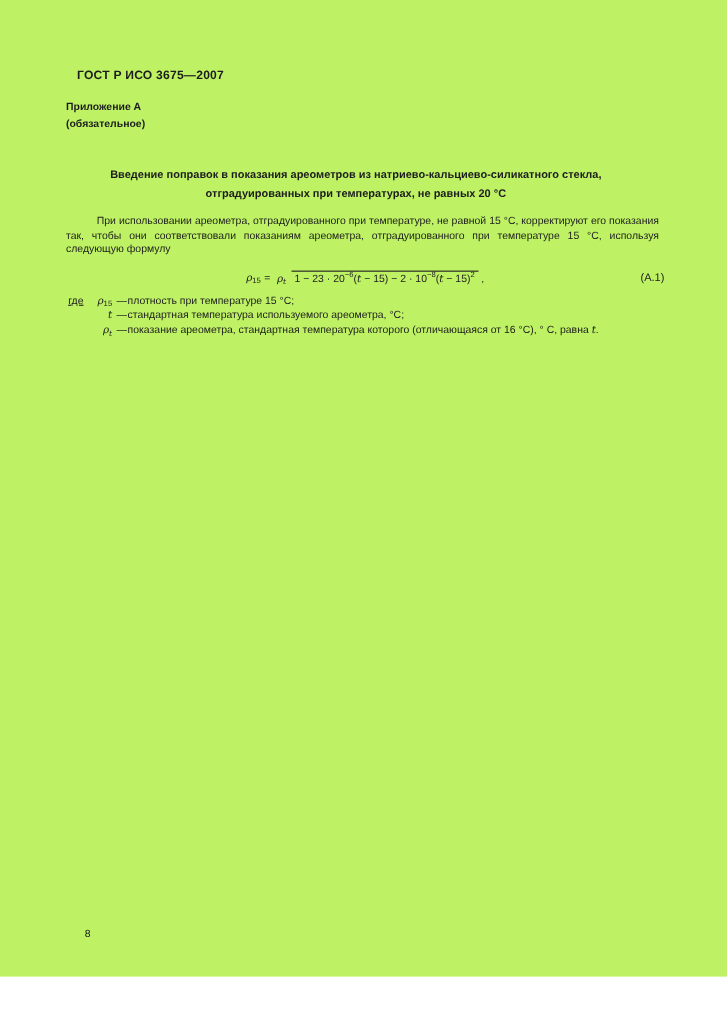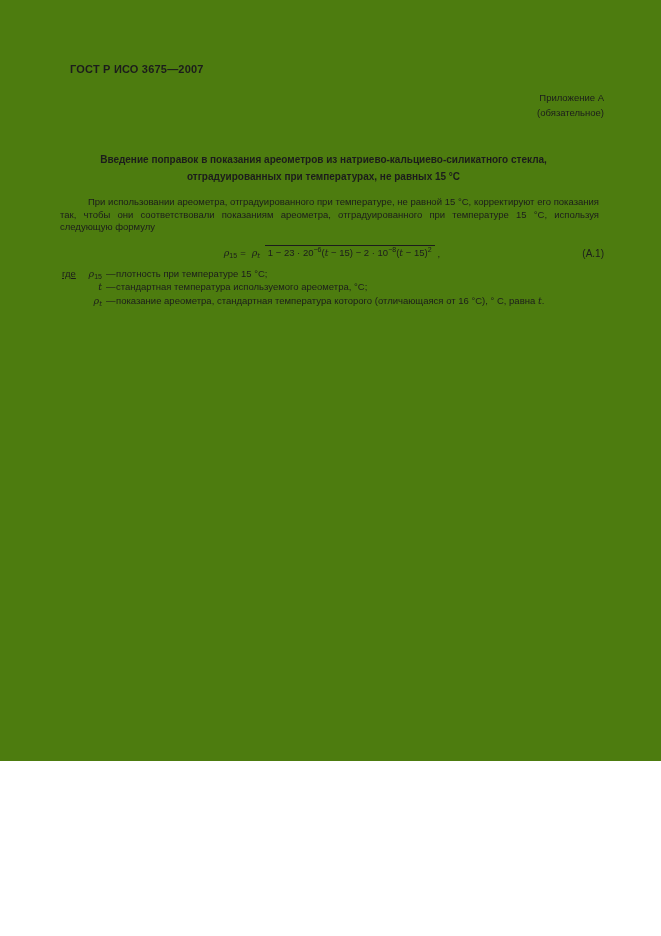--- a/index.html
+++ b/index.html
@@ -3,42 +3,42 @@
 <meta charset="utf-8">
 <style>
   html, body {
     margin: 0;
     padding: 0;
     background: #ffffff;
   }
   .page {
     position: relative;
     width: 661px;
-    height: 761px;
-    background: #4d7c0f;
+    height: 888px;
+    background: #bef264;
     color: #1c1c1c;
     font-family: "Liberation Sans", sans-serif;
     overflow: hidden;
   }
   .doc-header {
     position: absolute;
     left: 70px;
     top: 63px;
     font-size: 11px;
     font-weight: bold;
     letter-spacing: 0.2px;
     white-space: nowrap;
   }
   .appendix {
     position: absolute;
     left: 60px;
     right: 57px;
     top: 90px;
-    text-align: right;
-    font-weight: normal;
+    text-align: left;
+    font-weight: bold;
     font-size: 9.5px;
     line-height: 15px;
   }
   .doc-title {
     position: absolute;
     left: 60px;
     right: 74px;
     top: 151px;
     text-align: center;
     font-weight: bold;
@@ -145,21 +145,21 @@
 
   <div class="doc-header">ГОСТ Р ИСО 3675—2007</div>
 
   <div class="appendix">
     <div>Приложение А</div>
     <div>(обязательное)</div>
   </div>
 
   <div class="doc-title">
     <div>Введение поправок в показания ареометров из натриево-кальциево-силикатного стекла,</div>
-    <div>отградуированных при температурах, не равных 15 °С</div>
+    <div>отградуированных при температурах, не равных 20 °С</div>
   </div>
 
   <div class="body-paragraph">При использовании ареометра, отградуированного при температуре, не равной 15 °С, корректируют его показания так, чтобы они соответствовали показаниям ареометра, отградуированного при температуре 15 °С, используя следующую формулу</div>
 
   <div class="formula-wrap">
     <span class="formula-lhs"><span class="math-var">ρ</span><span class="sub">15</span><span class="formula-eq">=</span></span>
     <span class="frac">
       <span class="frac-num"><span class="math-var">ρ</span><span class="sub math-var">t</span></span>
       <span class="frac-den"><span>1 − 23 · 20</span><span class="sup">−6</span><span>(</span><span class="math-var">t</span><span> − 15) − 2 · 10</span><span class="sup">−8</span><span>(</span><span class="math-var">t</span><span> − 15)</span><span class="sup">2</span></span>
     </span>

